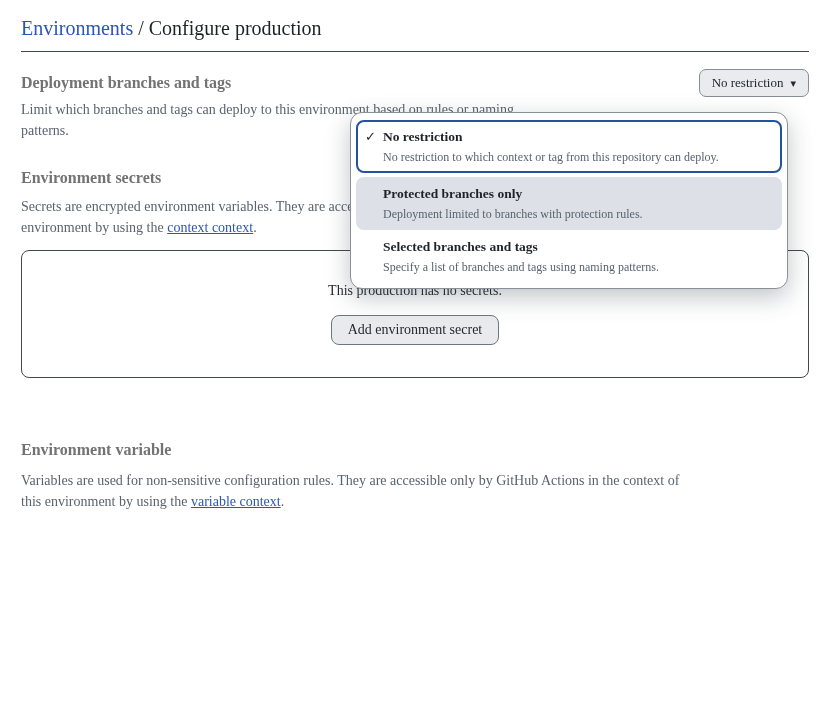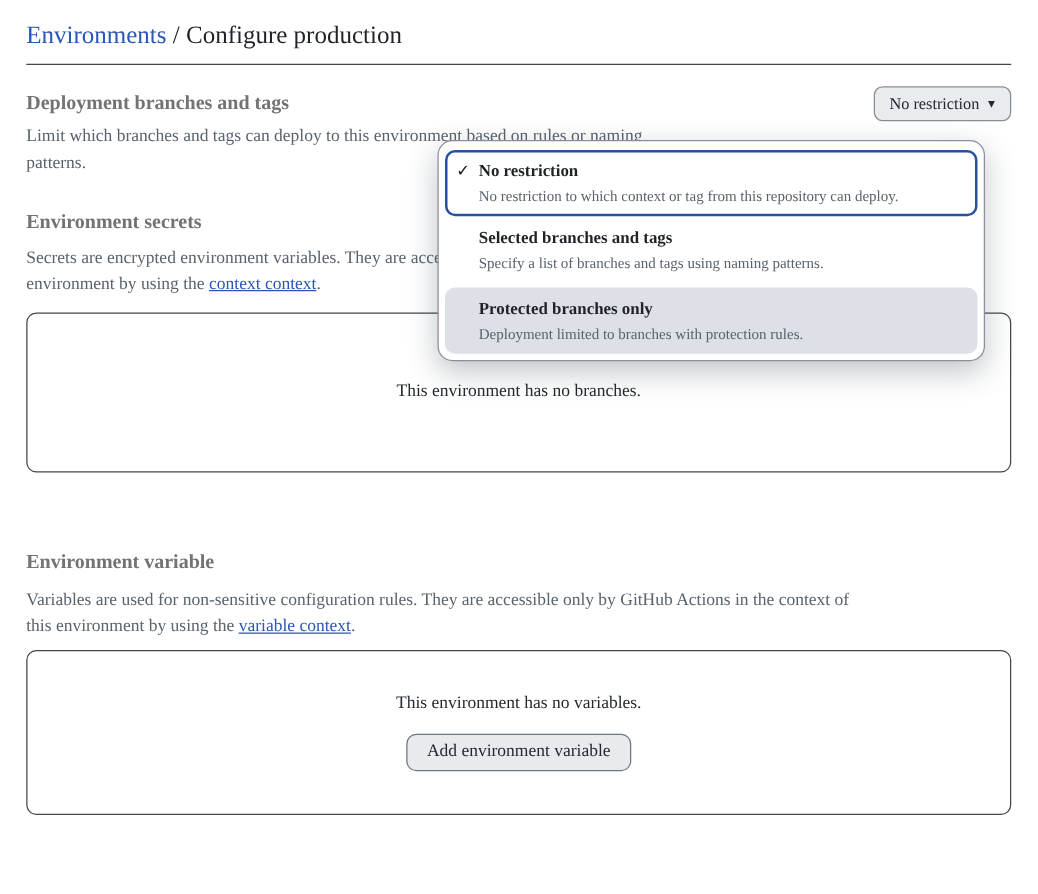--- a/index.html
+++ b/index.html
@@ -143,41 +143,38 @@
       <button class="select-button">
         <span>No restriction</span>
         <span class="caret">▾</span>
       </button>
     </div>
 
     <h2 class="section-heading mt-sec">Environment secrets</h2>
     <p class="desc desc-block"><span>Secrets are encrypted environment variables. They are accessible only by GitHub Actions in the context of this</span><br><span>environment by using the </span><a>context context</a><span>.</span></p>
 
     <div class="empty-box secrets-box">
-      <div class="empty-text">This environment has no branches.</div>
+      <div class="empty-text">This production has no secrets.</div>
+      <button class="add-button">Add environment secret</button>
     </div>
 
     <h2 class="section-heading vars-heading">Environment variable</h2>
     <p class="desc vars-desc"><span>Variables are used for non-sensitive configuration rules. They are accessible only by GitHub Actions in the context of</span><br><span>this environment by using the </span><a>variable context</a><span>.</span></p>
 
-    <div class="empty-box vars-box">
-      <div class="empty-text">This environment has no variables.</div>
-      <button class="add-button">Add environment variable</button>
-    </div>
 
   </div>
 
   <div class="menu">
     <div class="menu-item checked">
       <span class="check">✓</span>
       <div class="mtitle">No restriction</div>
       <div class="mdesc">No restriction to which context or tag from this repository can deploy.</div>
     </div>
+    <div class="menu-item hovered">
+      <div class="mtitle">Protected branches only</div>
+      <div class="mdesc">Deployment limited to branches with protection rules.</div>
+    </div>
     <div class="menu-item">
       <div class="mtitle">Selected branches and tags</div>
       <div class="mdesc">Specify a list of branches and tags using naming patterns.</div>
-    </div>
-    <div class="menu-item hovered">
-      <div class="mtitle">Protected branches only</div>
-      <div class="mdesc">Deployment limited to branches with protection rules.</div>
     </div>
   </div>
 </div>
 
 </body></html>

